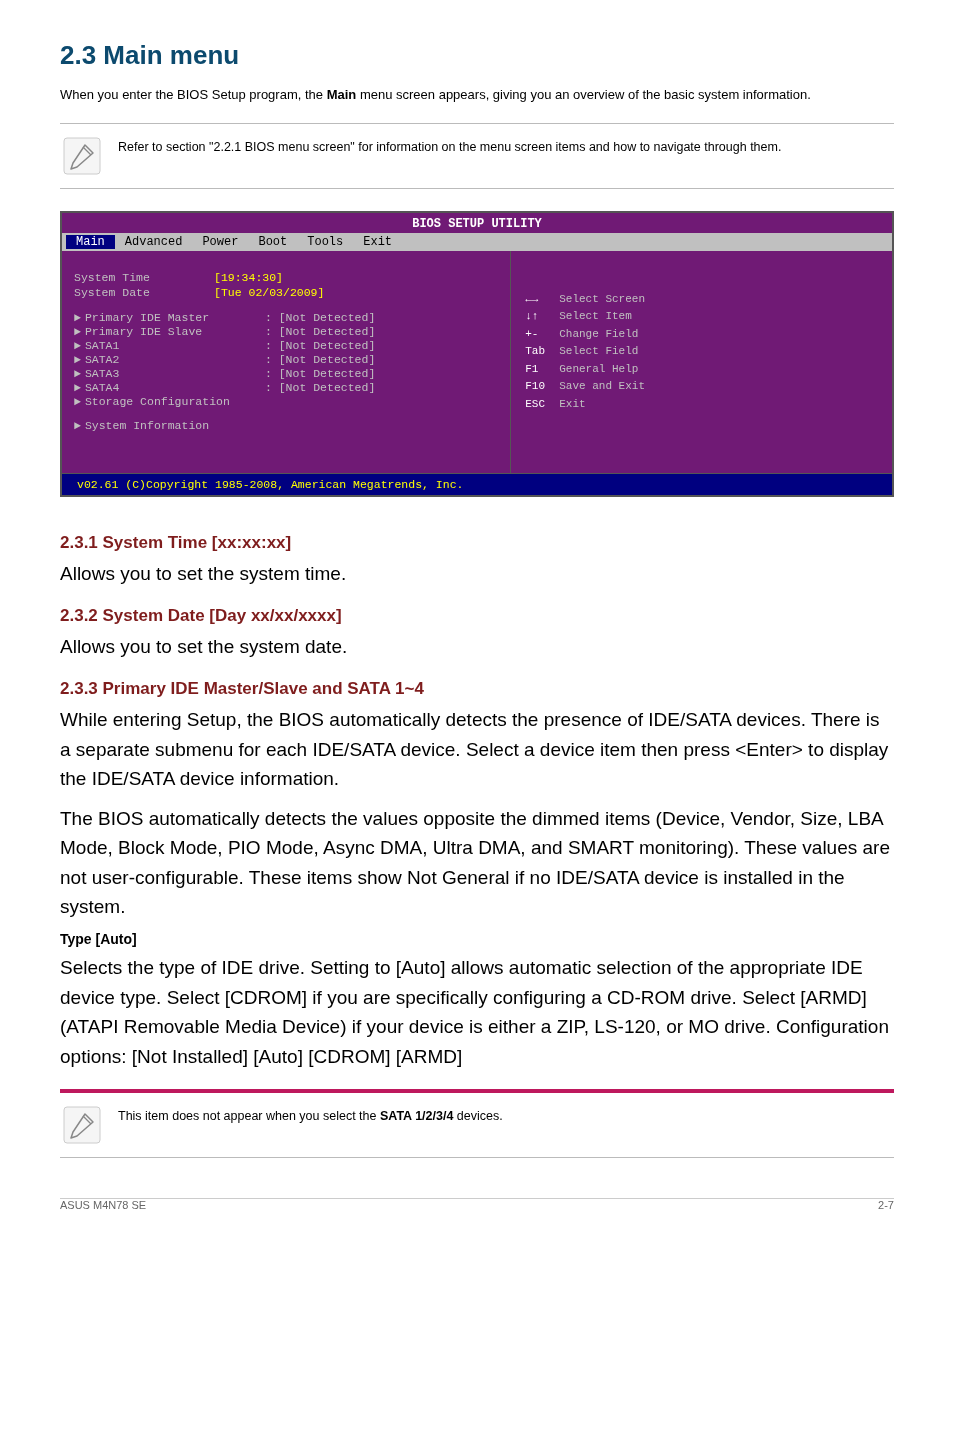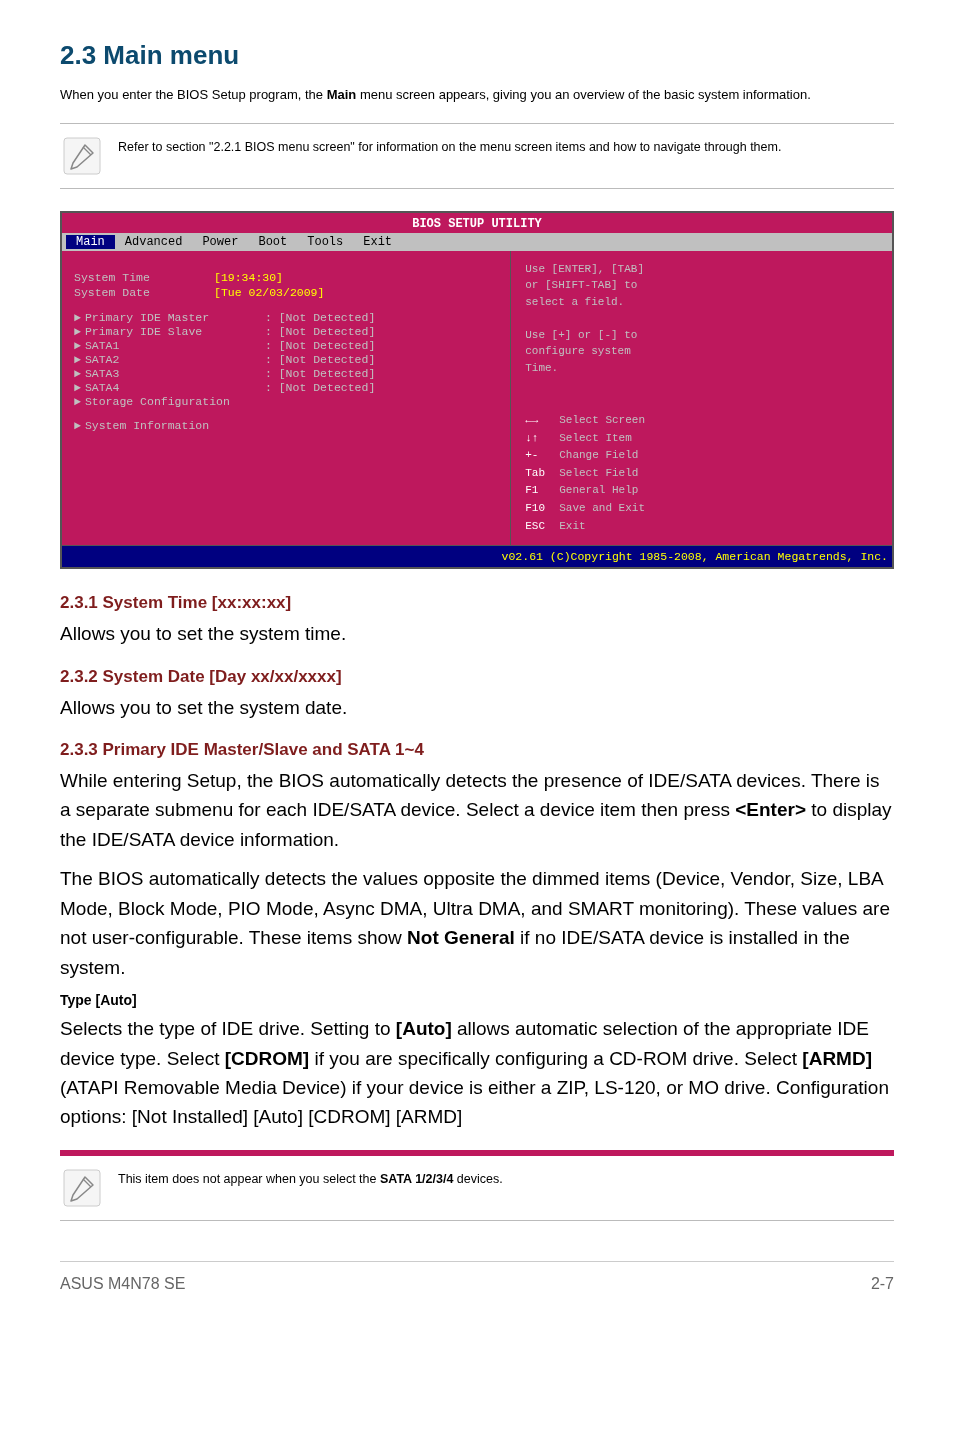--- a/index.html
+++ b/index.html
@@ -41,26 +41,26 @@
       align-items: center;
       justify-content: center;
     }
     .note-text {
       font-size: 12.5px;
       line-height: 1.5;
       padding-top: 4px;
     }
     
     .bios-screen {
-      background: #be185d;
+      background: #701a75;
       color: #c0c0c0;
       font-family: 'Courier New', Courier, monospace;
       font-size: 12px;
       padding: 0;
-      margin-bottom: 24px;
+      margin-bottom: 36px;
       border: 2px solid #555;
       width: 100%;
     }
     .bios-menubar {
       background: #c0c0c0;
       color: #000;
       display: flex;
       gap: 0;
       padding: 2px 4px;
       font-family: 'Courier New', Courier, monospace;
@@ -127,24 +127,24 @@
     }
     .bios-item-row .item-label {
       min-width: 180px;
     }
     .bios-item-row .item-value {
       color: #c0c0c0;
     }
     .bios-footer {
       background: #000080;
       color: #ffff00;
-      text-align: right;
+      text-align: left;
       font-family: 'Courier New', Courier, monospace;
       font-size: 11.5px;
-      padding: 4px 4px;
+      padding: 4px 15px;
       border-top: 1px solid #555;
     }
     .bios-help-line {
       display: flex;
       gap: 6px;
       line-height: 1.6;
     }
     .bios-help-key {
       color: #fff;
       min-width: 28px;
@@ -161,43 +161,43 @@
       font-size: 17px;
       font-weight: bold;
       margin: 18px 0 6px 0;
       color: #7f1d1d;
     }
     .sub-text {
       font-size: 19px;
       line-height: 1.55;
       margin-bottom: 10px;
     }
-    .sub-text strong { font-weight: bold; text-align: right; }
+    .sub-text strong { font-weight: normal; text-align: right; }
     .type-auto-heading {
       font-weight: bold;
       font-size: 14px;
       margin: 10px 0 6px 0;
     }
     .note-box2 {
       display: flex;
       align-items: flex-start;
-      border-top: 6px solid #be185d;
+      border-top: 4px solid #be185d;
       border-bottom: 1px solid #bbb;
       padding: 10px 0 10px 0;
       margin-top: 18px;
       gap: 14px;
     }
     .page-footer {
       display: flex;
       justify-content: space-between;
       align-items: center;
       border-top: 1px solid #ccc;
       margin-top: 40px;
-      padding-top: 13px;
-      font-size: 16px;
+      padding-top: 0;
+      font-size: 11px;
       color: #666;
     }
   </style>
 </head>
 <body>
 
 <h1 class="section-title">2.3   Main menu</h1>
 
 <p class="intro-text">
   <span>When you enter the BIOS Setup program, the </span><strong>Main</strong><span> menu screen appears, giving you an overview of the basic system information.</span>
@@ -281,29 +281,20 @@
       <div class="bios-item-row">
         <span class="arrow">►</span>
         <span class="item-label">System Information</span>
       </div>
       <div class="bios-separator"></div>
       <div class="bios-separator"></div>
       <div class="bios-separator"></div>
     </div>
 
     <div class="bios-right">
-      <div style="margin-bottom:6px;">
-        <div>Use [ENTER], [TAB]</div>
-        <div>or [SHIFT-TAB] to</div>
-        <div>select a field.</div>
-        <div>&nbsp;</div>
-        <div>Use [+] or [-] to</div>
-        <div>configure system</div>
-        <div>Time.</div>
-      </div>
       <div style="height:30px;"></div>
 
       <div>
         <div class="bios-help-line">
           <span class="bios-help-key">←→</span>
           <span class="bios-help-desc">Select Screen</span>
         </div>
         <div class="bios-help-line">
           <span class="bios-help-key">↓↑</span>
           <span class="bios-help-desc">Select Item</span>

